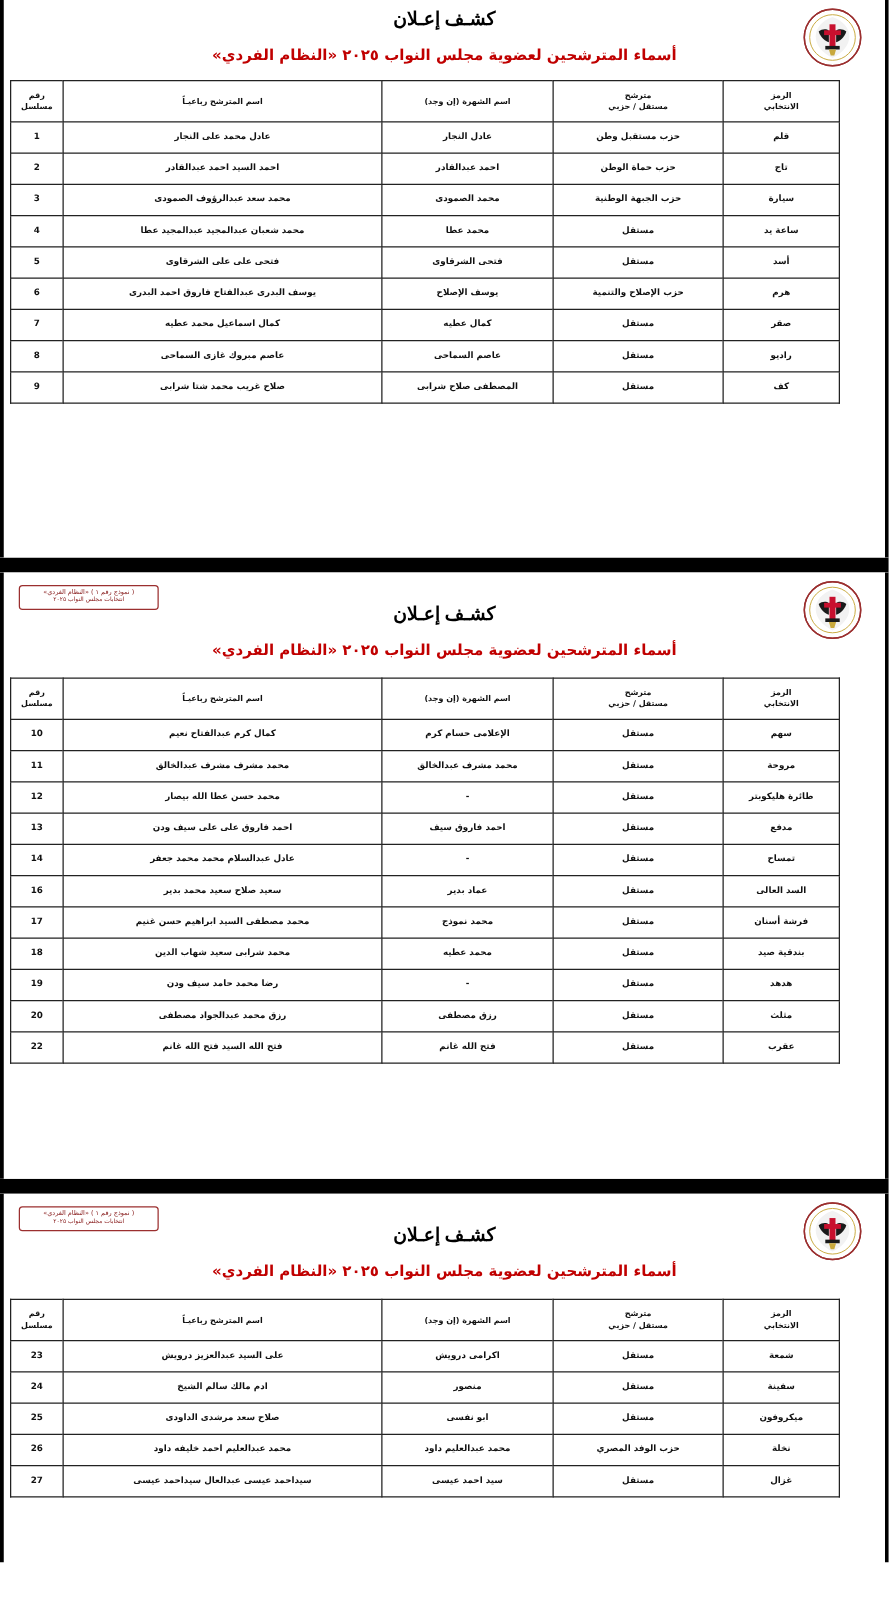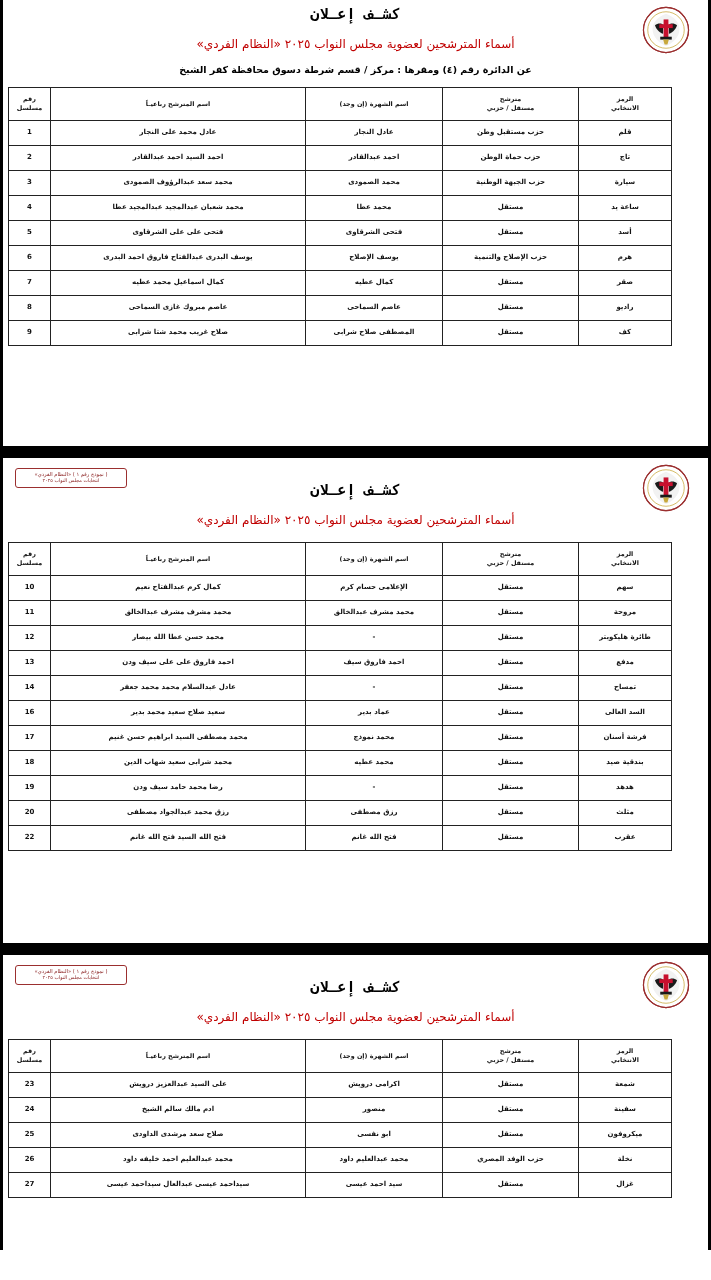--- a/index.html
+++ b/index.html
@@ -69,32 +69,32 @@
     height:48px;
   }
   .emblem svg{display:block;width:48px;height:48px;}
 
   
   .hdr-block{
     padding-top:4px;
     text-align:center;
   }
   .title-main{
-    font-family:Liberation Mono, monospace;
+    font-family:Liberation Serif, serif;
     font-size:15px;
     font-weight:bold;
     color:#000;
     letter-spacing:1px;
     margin:0;
     padding:0;
     line-height:1.6;
   }
   .title-sub{
     font-size:12px;
-    font-weight:normal;
+    font-weight:bold;
     color:#c00000;
     margin:0;
     padding-top:7px;
     line-height:1.6;
   }
   .title-district{
     font-size:9.5px;
     font-weight:bold;
     color:#000;
     margin:0;
@@ -163,21 +163,20 @@
         <rect x="36" y="38" width="28" height="8" fill="#c8102e"></rect>
         <rect x="38" y="64" width="24" height="6" fill="#1a1a1a"></rect>
         <path d="M44 70 L56 70 L53 80 L47 80 Z" fill="#c8a83c"></path>
         <circle cx="50" cy="50" r="47" fill="none" stroke="#9b2f2f" stroke-width="2.4"></circle>
       </svg>
     </div>
 
     <div class="hdr-block">
       <h1 class="title-main">كشـف إعـلان</h1>
       <h2 class="title-sub">أسماء المترشحين لعضوية مجلس النواب ٢٠٢٥ «النظام الفردي»</h2>
-      <p class="title-district">عن الدائرة رقم (٤)   ومقرها : مركز / قسم شرطة دسوق   محافظة كفر الشيخ</p>
     </div>
 
     <div class="tbl-wrap t1-top">
       <table class="cand">
         <thead>
           <tr>
             <th class="c-symbol">
               <span>الرمز</span><br>
               <span>الانتخابي</span>
             </th>

